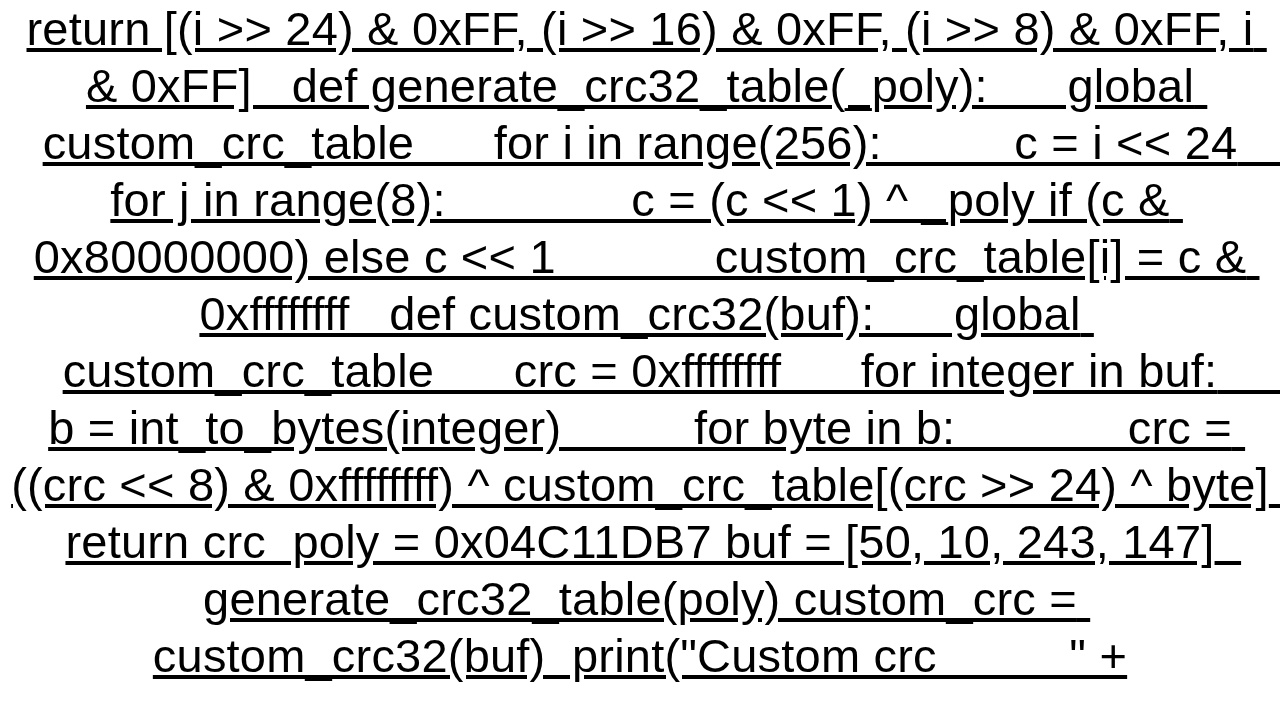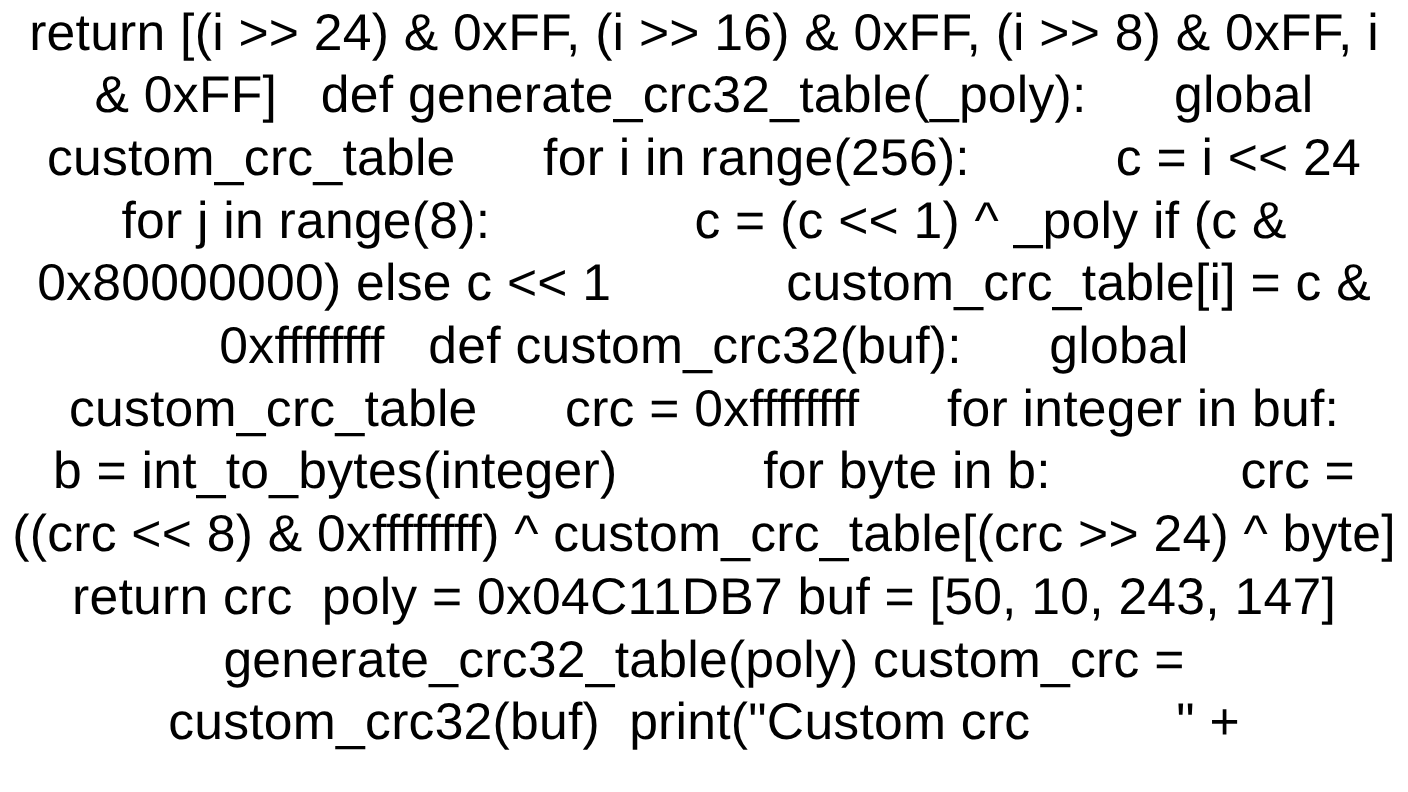--- a/index.html
+++ b/index.html
@@ -21,20 +21,21 @@
     font-family: Arial, Helvetica, sans-serif;
     font-size: 47px;
     line-height: 57px;
     color: #000000;
     text-align: center;
     white-space: pre-wrap;
     width: 1260px;
     padding: 0 10px;
     font-weight: 400;
     letter-spacing: 0.2px;
+    text-decoration: underline;
   }
 </style>
 </head>
 <body>
 
 <div class="container">
   <div class="code-block">return [(i &gt;&gt; 24) &amp; 0xFF, (i &gt;&gt; 16) &amp; 0xFF, (i &gt;&gt; 8) &amp; 0xFF, i &amp; 0xFF]   def generate_crc32_table(_poly):      global custom_crc_table      for i in range(256):          c = i &lt;&lt; 24          for j in range(8):              c = (c &lt;&lt; 1) ^ _poly if (c &amp; 0x80000000) else c &lt;&lt; 1            custom_crc_table[i] = c &amp; 0xffffffff   def custom_crc32(buf):      global custom_crc_table      crc = 0xffffffff      for integer in buf:          b = int_to_bytes(integer)          for byte in b:             crc = ((crc &lt;&lt; 8) &amp; 0xffffffff) ^ custom_crc_table[(crc &gt;&gt; 24) ^ byte]      return crc  poly = 0x04C11DB7 buf = [50, 10, 243, 147]  generate_crc32_table(poly) custom_crc = custom_crc32(buf)  print("Custom crc          " +</div>
 </div>
 
 </body></html>

